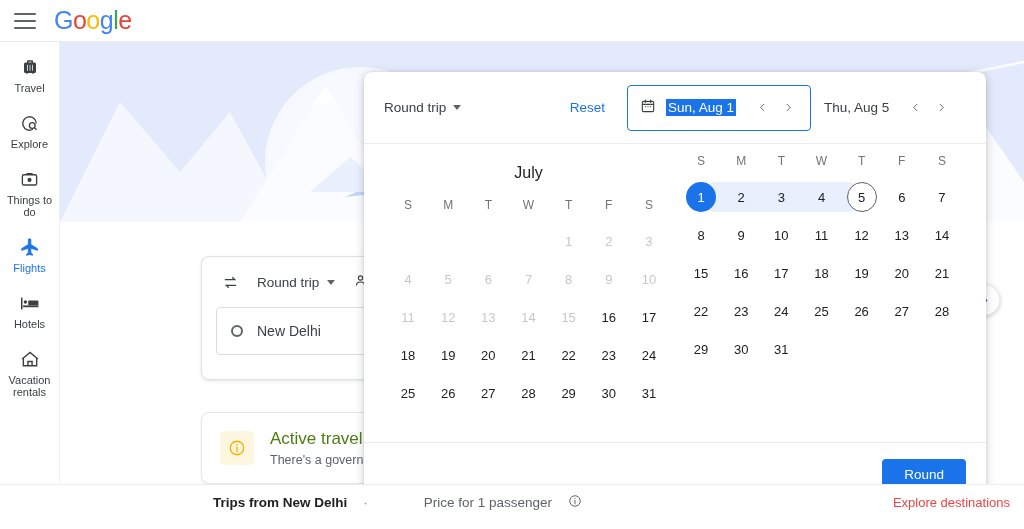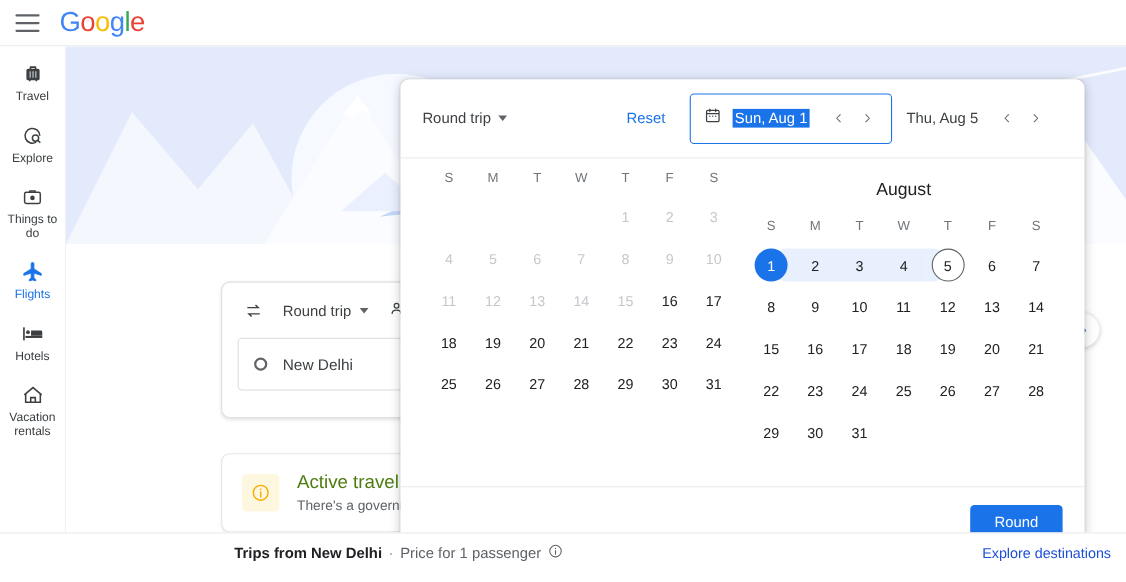--- a/index.html
+++ b/index.html
@@ -86,25 +86,25 @@
   .adv-title { font-size: 17px; color:#4d7c0f; line-height: 22px; }
   .adv-sub { font-size: 12.5px; color:#5f6368; line-height: 18px; margin-top: 1px; }
 
   
   .bottombar {
     position: absolute; left: 0; bottom: 0; width: 1024px; height: 36px;
     background: #fff; border-top: 1px solid #ececec; z-index: 45;
     display:flex; align-items:center; justify-content: space-between;
     padding: 0 14px 0 213px;
   }
-  .bb-left { display:flex; align-items:center; gap: 6px; font-size: 13.5px; }
+  .bb-left { display:flex; align-items:center; gap: 16px; font-size: 13.5px; }
   .bb-strong { color:#202124; font-weight: 700; }
   .bb-dot { color:#80868b; }
-  .bb-mid { color:#5f6368; }
-  .bb-link { color:#1d4ed8; font-size: 13px; cursor:pointer;margin-left:40px; }
+  .bb-mid { color:#5f6368;margin-left:40px; }
+  .bb-link { color:#ef4444; font-size: 13px; cursor:pointer;margin-left:40px; }
 
   
   .carousel-arrow {
     position: absolute; left: 968px; top: 284px; width: 32px; height: 32px;
     border-radius: 50%; background:#fff; border:1px solid #f1f1f1;
     box-shadow: 0 1px 4px rgba(60,64,67,.28);
     display:flex; align-items:center; justify-content:center; z-index: 20; cursor:pointer;
   }
   .carousel-line { position:absolute; left: 983px; top: 260px; width: 1px; height: 80px; background:#e0e0e0; z-index: 6; }
 
@@ -379,20 +379,21 @@
                   <path d="M9 5l7 7-7 7"></path>
                 </svg>
             </span>
           </span>
         </div>
       </div>
     </div>
 
     <div class="dlg-body" id="months-host">
         <div class="month">
+          <div class="month-title">July</div>
           <div class="dow-row">
             <div class="dow">S</div>
             <div class="dow">M</div>
             <div class="dow">T</div>
             <div class="dow">W</div>
             <div class="dow">T</div>
             <div class="dow">F</div>
             <div class="dow">S</div>
           </div>
           <div class="wk-row">
@@ -497,21 +498,20 @@
             </div>
             <div class="cell">
               <span class="num">30</span>
             </div>
             <div class="cell">
               <span class="num">31</span>
             </div>
           </div>
         </div>
         <div class="month">
-          <div class="month-title">August</div>
           <div class="dow-row">
             <div class="dow">S</div>
             <div class="dow">M</div>
             <div class="dow">T</div>
             <div class="dow">W</div>
             <div class="dow">T</div>
             <div class="dow">F</div>
             <div class="dow">S</div>
           </div>
           <div class="wk-row">

